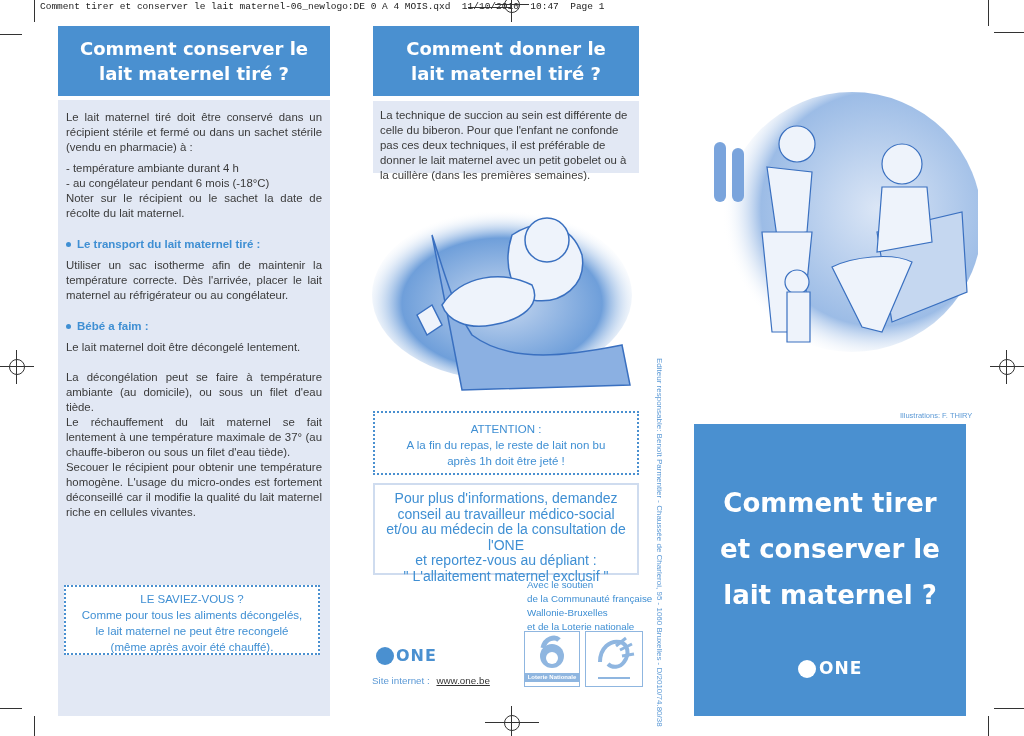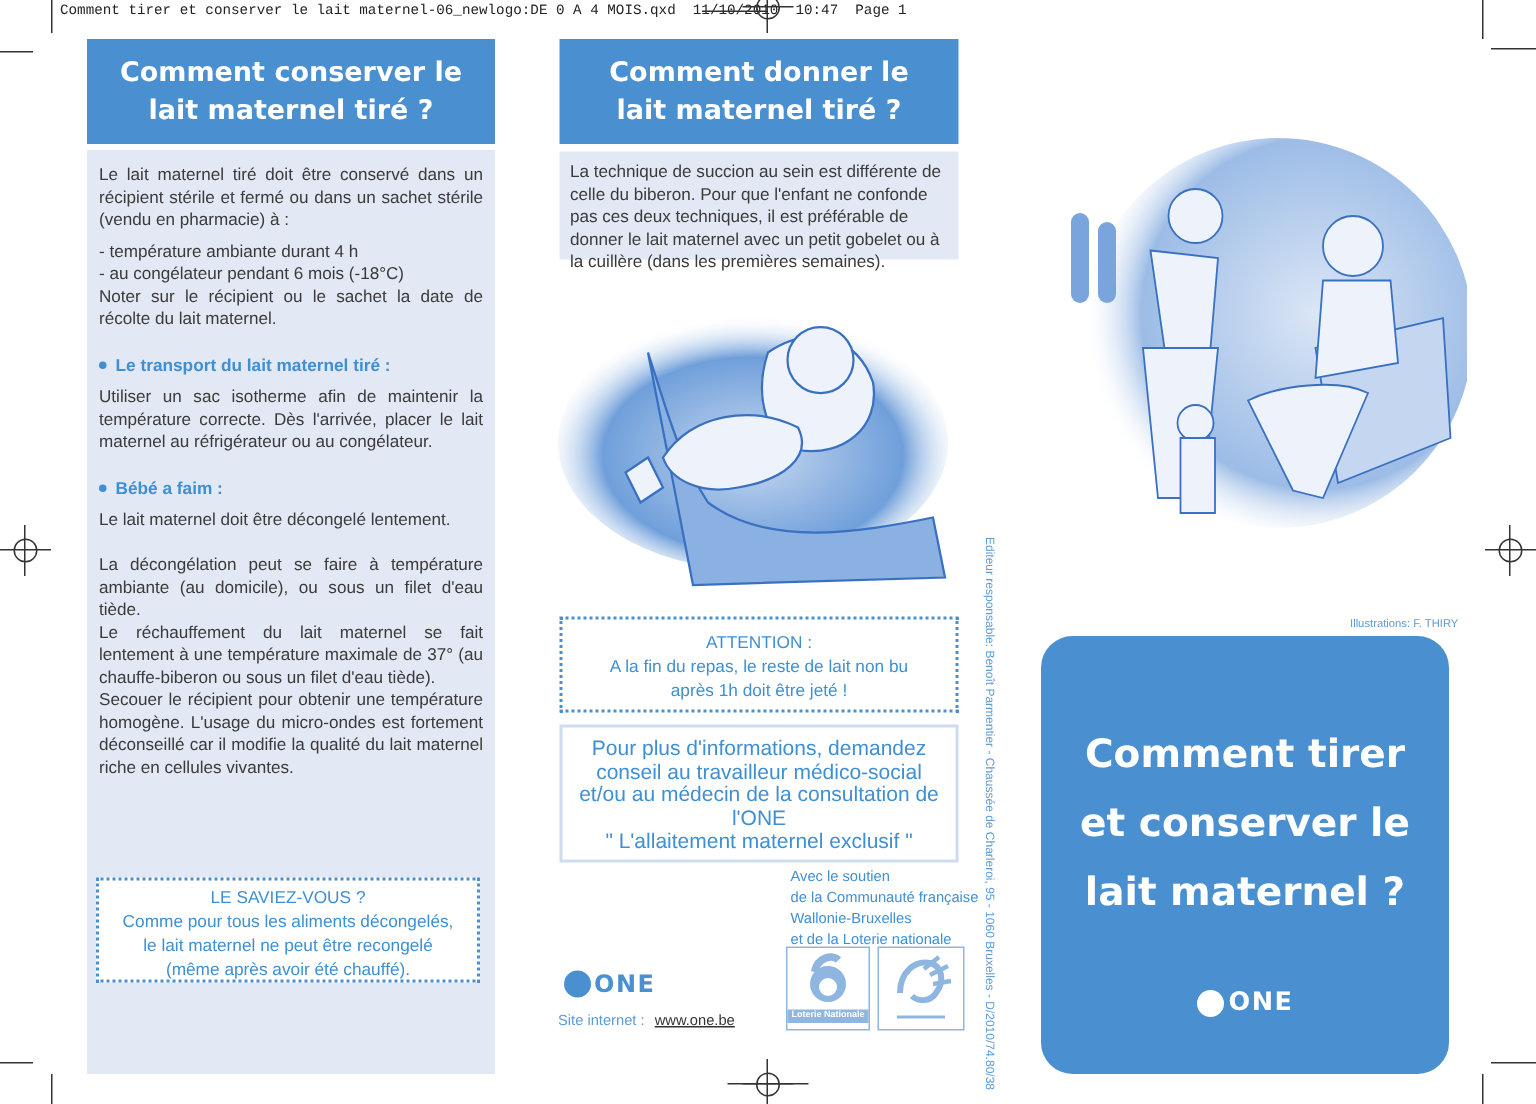--- a/index.html
+++ b/index.html
@@ -126,20 +126,21 @@
 <div class="dotted-box" style="left:373px;top:411px;width:266px;height:64px;padding-top:8px;box-sizing:border-box;">
   <div>ATTENTION :</div>
   <div>A la fin du repas, le reste de lait non bu</div>
   <div>après 1h doit être jeté !</div>
 </div>
 
 <div class="info-box" style="left:373px;top:483px;width:266px;height:92px;padding-top:6px;box-sizing:border-box;">
   <div>Pour plus d'informations, demandez</div>
   <div>conseil au travailleur médico-social</div>
   <div>et/ou au médecin de la consultation de l'ONE</div>
+  <div>et reportez-vous au dépliant :</div>
   <div>" L'allaitement maternel exclusif "</div>
 </div>
 
 <div class="abs support" style="left:527px;top:578px;">
   <div>Avec le soutien</div>
   <div>de la Communauté française</div>
   <div>Wallonie-Bruxelles</div>
   <div>et de la Loterie nationale</div>
 </div>
 
@@ -188,21 +189,21 @@
   <path d="M140 175 C160 165 200 160 220 170 L190 240 L170 235 Z" fill="#eef3fb" stroke="#3a70c0" stroke-width="1.2"></path>
   <circle cx="105" cy="52" r="18" fill="#eef3fb" stroke="#3a70c0" stroke-width="1.2"></circle>
   <path d="M75 75 L120 80 L115 140 L85 145 Z" fill="#eef3fb" stroke="#3a70c0" stroke-width="1.2"></path>
   <path d="M70 140 L120 140 L110 240 L80 240 Z" fill="#eef3fb" stroke="#3a70c0" stroke-width="1.2"></path>
   <circle cx="105" cy="190" r="12" fill="#eef3fb" stroke="#3a70c0" stroke-width="1.2"></circle>
   <path d="M95 200 L118 200 L118 250 L95 250 Z" fill="#eef3fb" stroke="#3a70c0" stroke-width="1.2"></path>
 </svg>
 
 <div class="abs" style="left:900px;top:411px;font-size:7.5px;color:#5d9ad6;">Illustrations: F. THIRY</div>
 
-<div class="header-box" style="left:694px;top:424px;width:272px;height:292px;display:block;border-radius:21px;">
+<div class="header-box" style="left:694px;top:424px;width:272px;height:292px;display:block;">
   <div style="position:absolute;left:0;top:56px;width:272px;font-size:26px;line-height:46px;">
     <div>Comment tirer</div>
     <div>et conserver le</div>
     <div>lait maternel ?</div>
   </div>
   <div class="one-logo" style="left:104px;top:232px;color:#fff;">
     <span class="ball" style="width:18px;height:18px;background:#fff;margin-right:3px;"></span>
     <span style="font-size:17px;letter-spacing:1px;">ONE</span>
   </div>
 </div>

